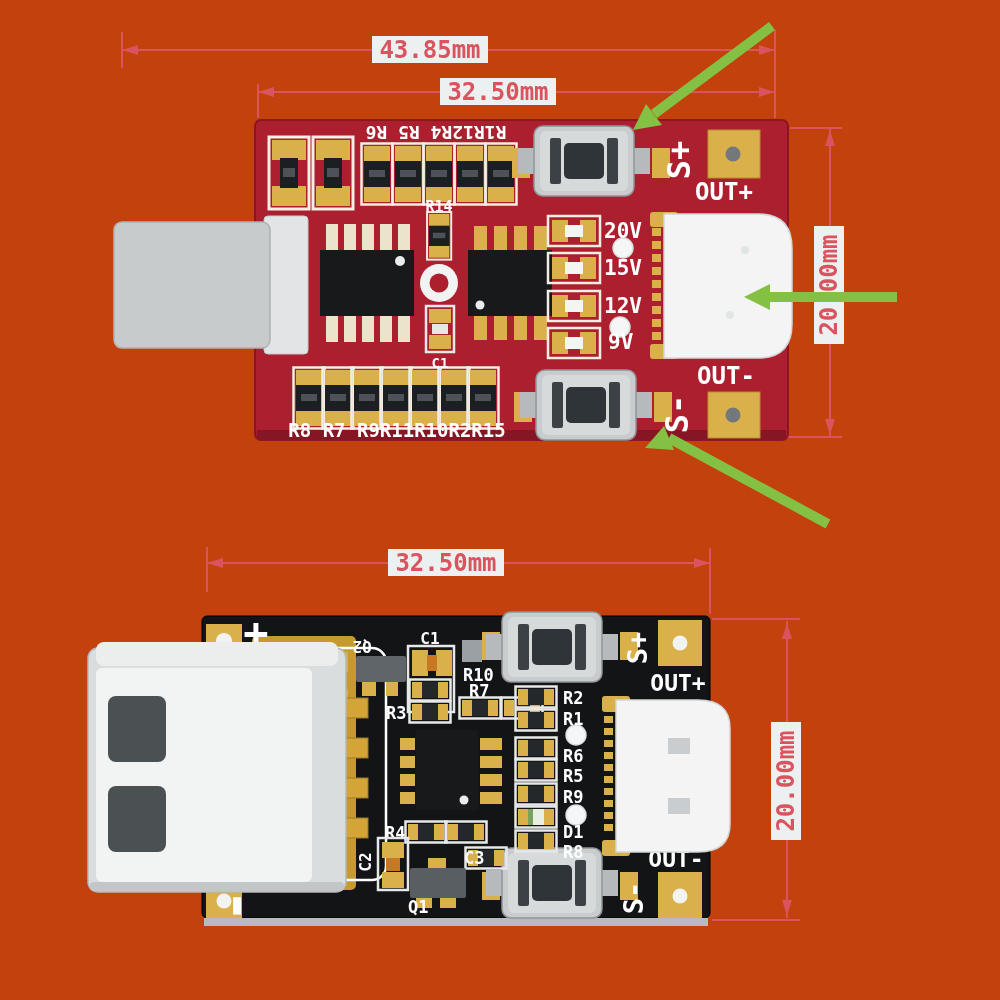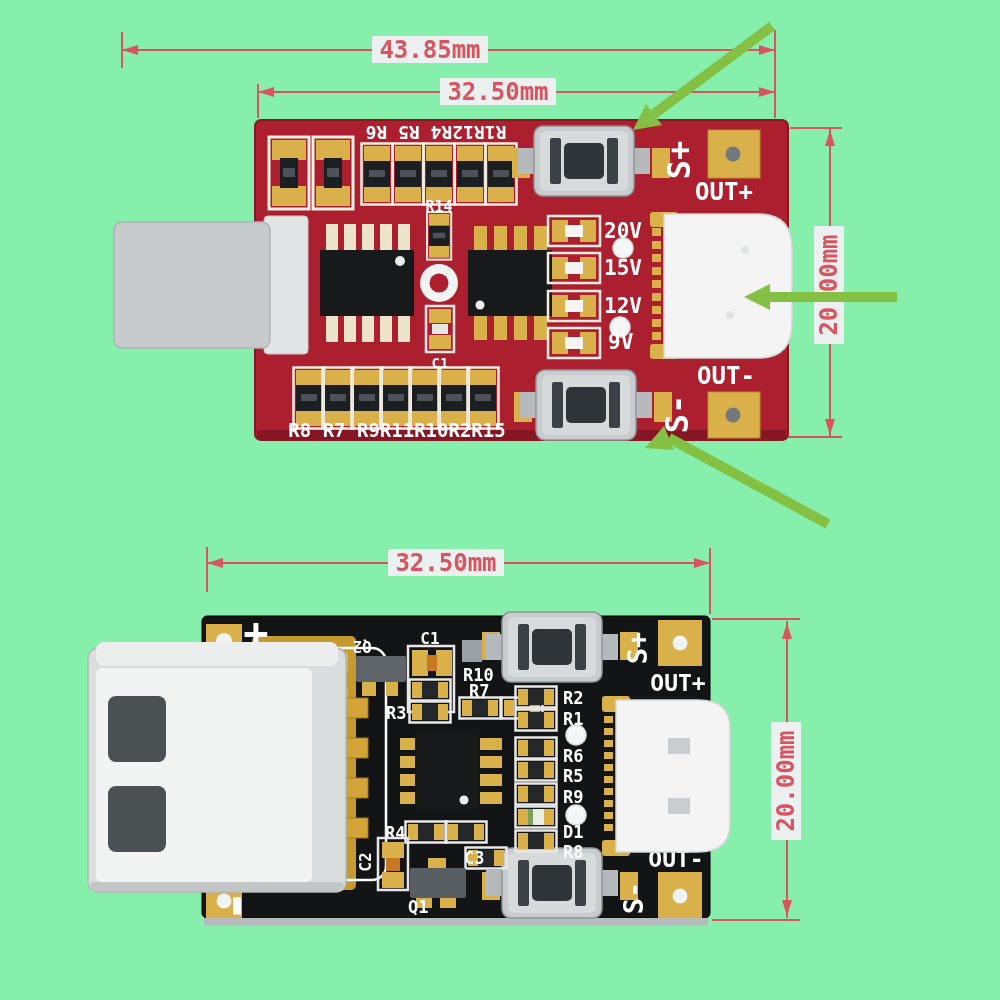--- a/index.html
+++ b/index.html
@@ -1,16 +1,16 @@
 <!DOCTYPE html>
 <html><head>
 <meta charset="utf-8">
 <style>
   html,body{margin:0;padding:0;background:#ffffff;}
-  .stage{position:relative;width:1000px;height:1000px;background:#86efac;overflow:hidden;}
+  .stage{position:relative;width:1000px;height:1000px;background:#c2410c;overflow:hidden;}
   svg{display:block;}
   svg text{font-family:"DejaVu Sans Mono","Liberation Mono",monospace;}
   .silk{fill:#ffffff;font-weight:bold;}
   .dim{fill:#d9545e;font-weight:bold;}
   .dimline{stroke:#d9545e;stroke-width:2;fill:none;}
   .dimhead{fill:#d9545e;}
   .labelbg{fill:#edf0f0;}
   .greenline{stroke:#84c043;stroke-width:10;fill:none;}
   .greenhead{fill:#84c043;}
 </style>

